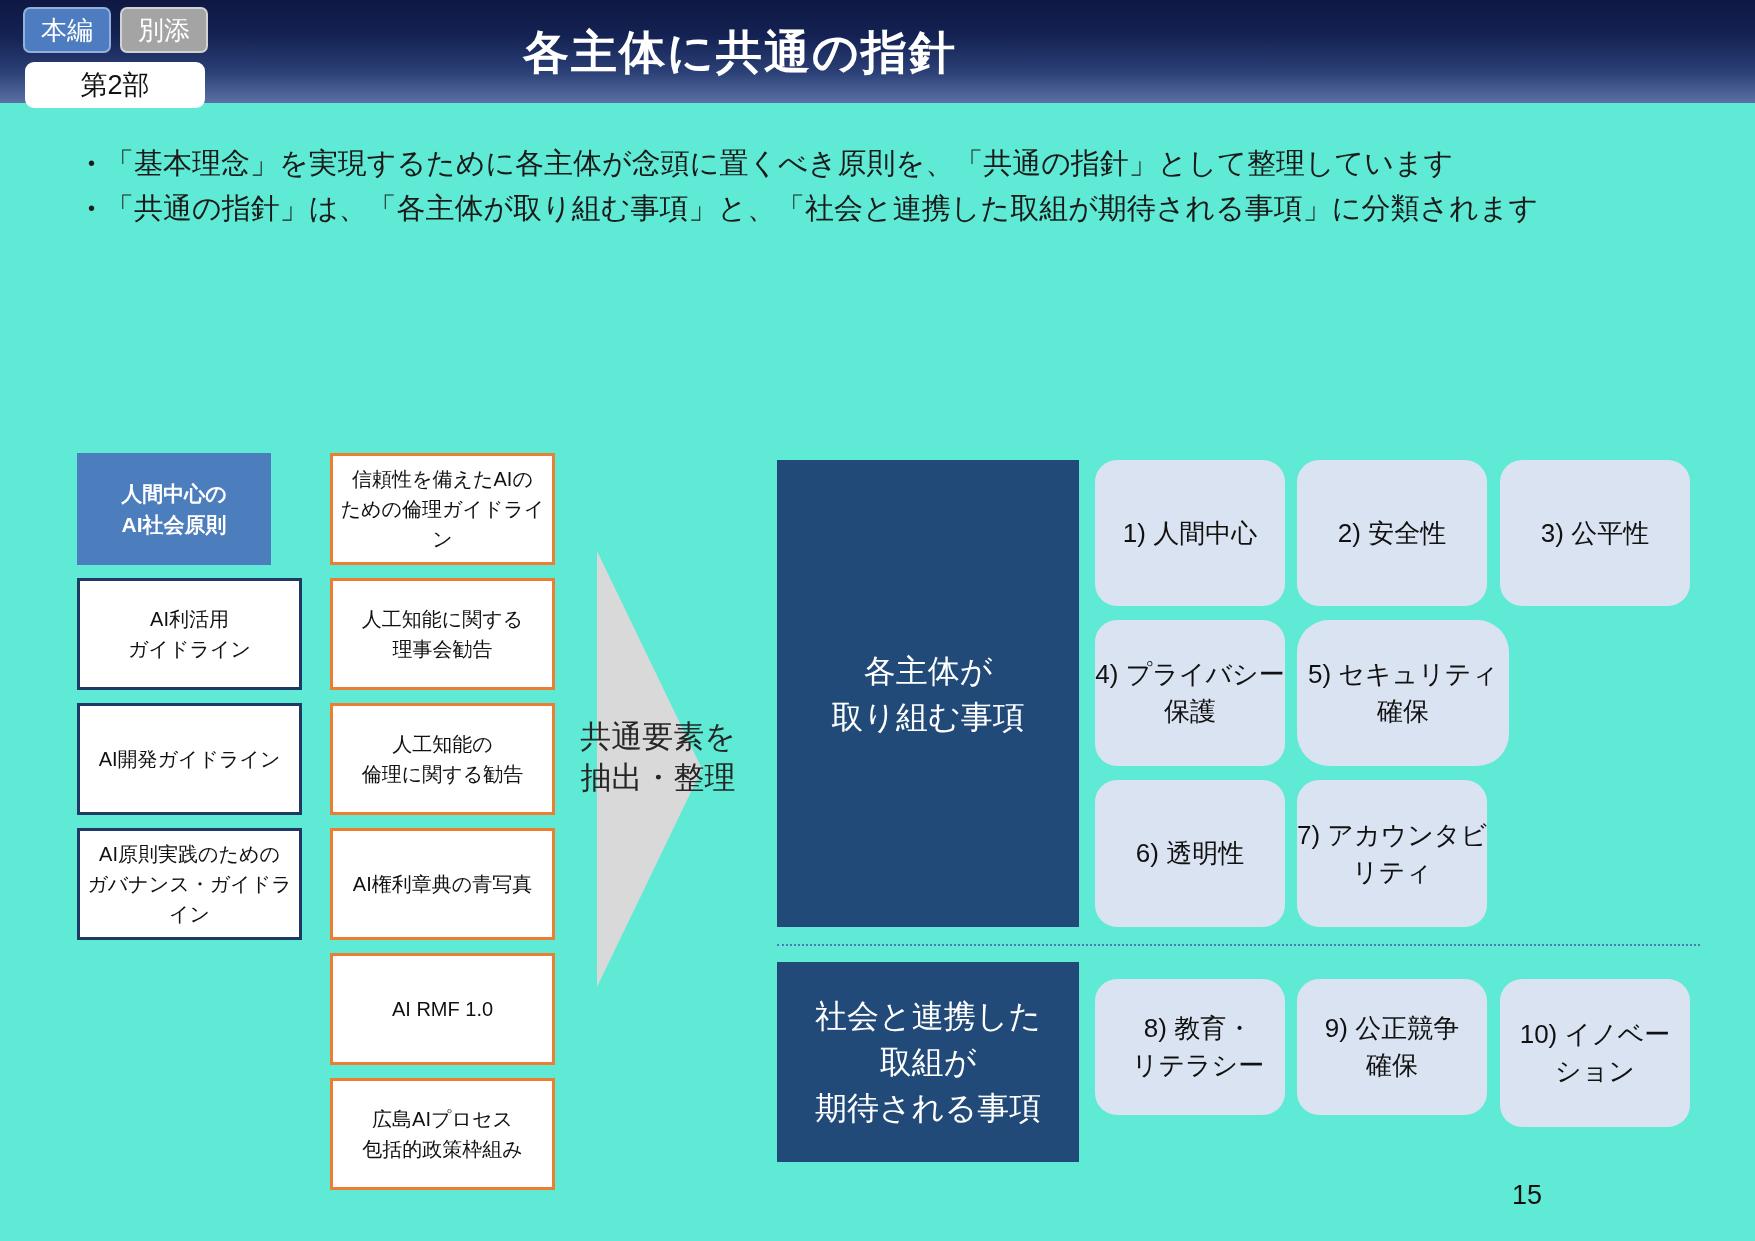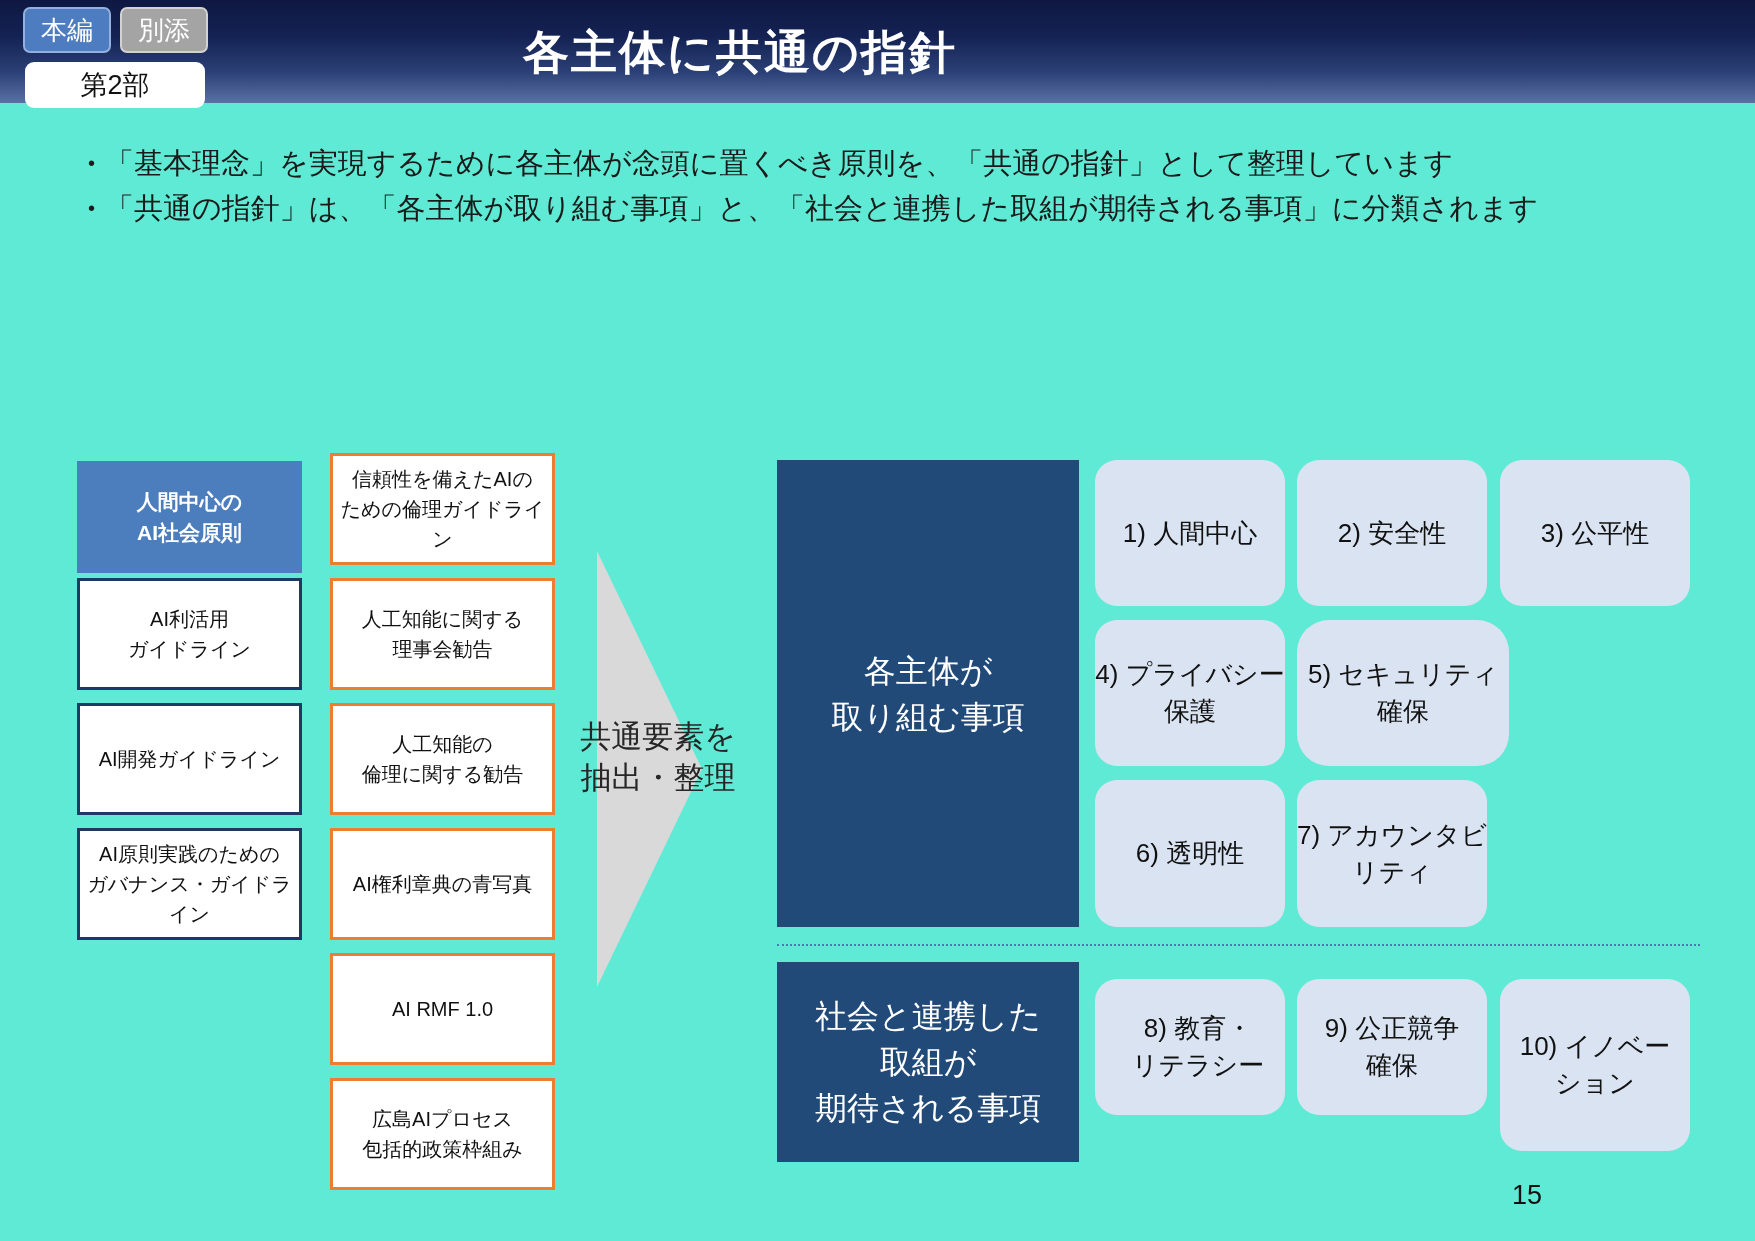--- a/index.html
+++ b/index.html
@@ -72,21 +72,21 @@
 
   <div class="bullet" style="top:146px;">
     <span class="dot">•</span>
     <span>「基本理念」を実現するために各主体が念頭に置くべき原則を、「共通の指針」として整理しています</span>
   </div>
   <div class="bullet" style="top:191px;">
     <span class="dot">•</span>
     <span>「共通の指針」は、「各主体が取り組む事項」と、「社会と連携した取組が期待される事項」に分類されます</span>
   </div>
 
-  <div class="box box-principle" style="left:77px; top:453px; width:225px; height:112px;margin-top:8px;">人間中心の
+  <div class="box box-principle" style="left:77px; top:453px; width:194px; height:112px;">人間中心の
 AI社会原則</div>
   <div class="box box-jp" style="left:77px; top:578px; width:225px; height:112px;">AI利活用
 ガイドライン</div>
   <div class="box box-jp" style="left:77px; top:703px; width:225px; height:112px;">AI開発ガイドライン</div>
   <div class="box box-jp" style="left:77px; top:828px; width:225px; height:112px;">AI原則実践のための
 ガバナンス・ガイドライン</div>
 
   <div class="box box-intl" style="left:330px; top:453px; width:225px; height:112px;">信頼性を備えたAIの
 ための倫理ガイドライン</div>
   <div class="box box-intl" style="left:330px; top:578px; width:225px; height:112px;">人工知能に関する
@@ -123,18 +123,18 @@
   <div class="dotted-divider"></div>
 
   <div class="box dark-box" style="left:777px; top:962px; width:302px; height:200px;">社会と連携した
 取組が
 期待される事項</div>
 
   <div class="box light-box" style="left:1095px; top:979px; width:190px; height:136px;padding-left:16px;">8) 教育・
 リテラシー</div>
   <div class="box light-box" style="left:1297px; top:979px; width:190px; height:136px;">9) 公正競争
 確保</div>
-  <div class="box light-box" style="left:1500px; top:979px; width:190px; height:172px;">10) イノベー
+  <div class="box light-box" style="left:1500px; top:979px; width:190px; height:148px;">10) イノベー
 ション</div>
 
   <div class="page-num">15</div>
 
 </div>
 
 </body></html>

